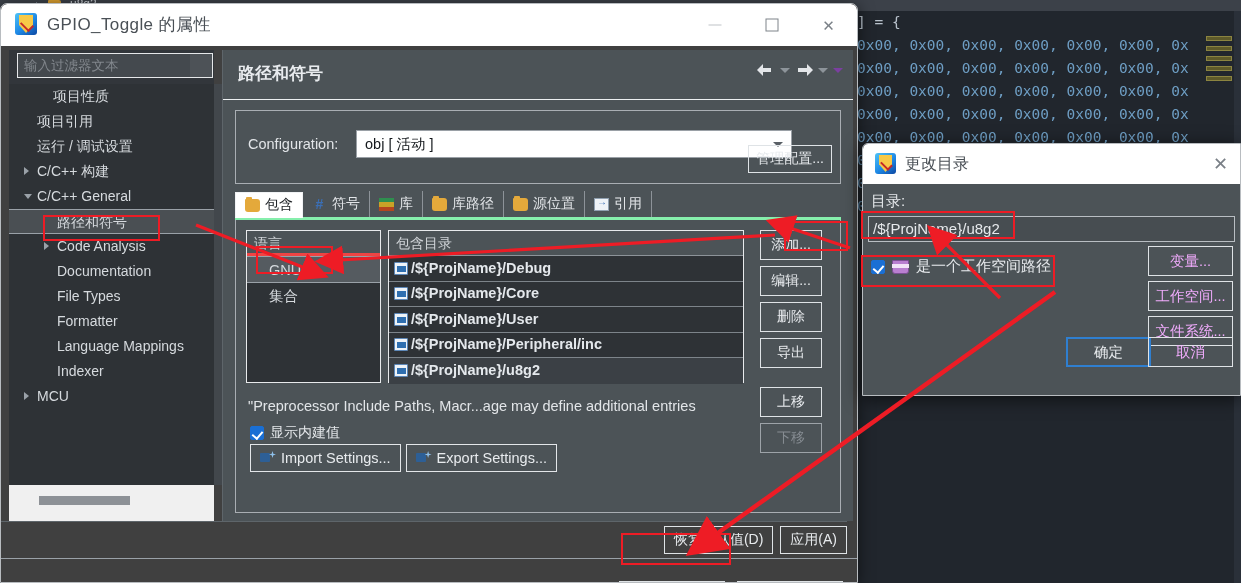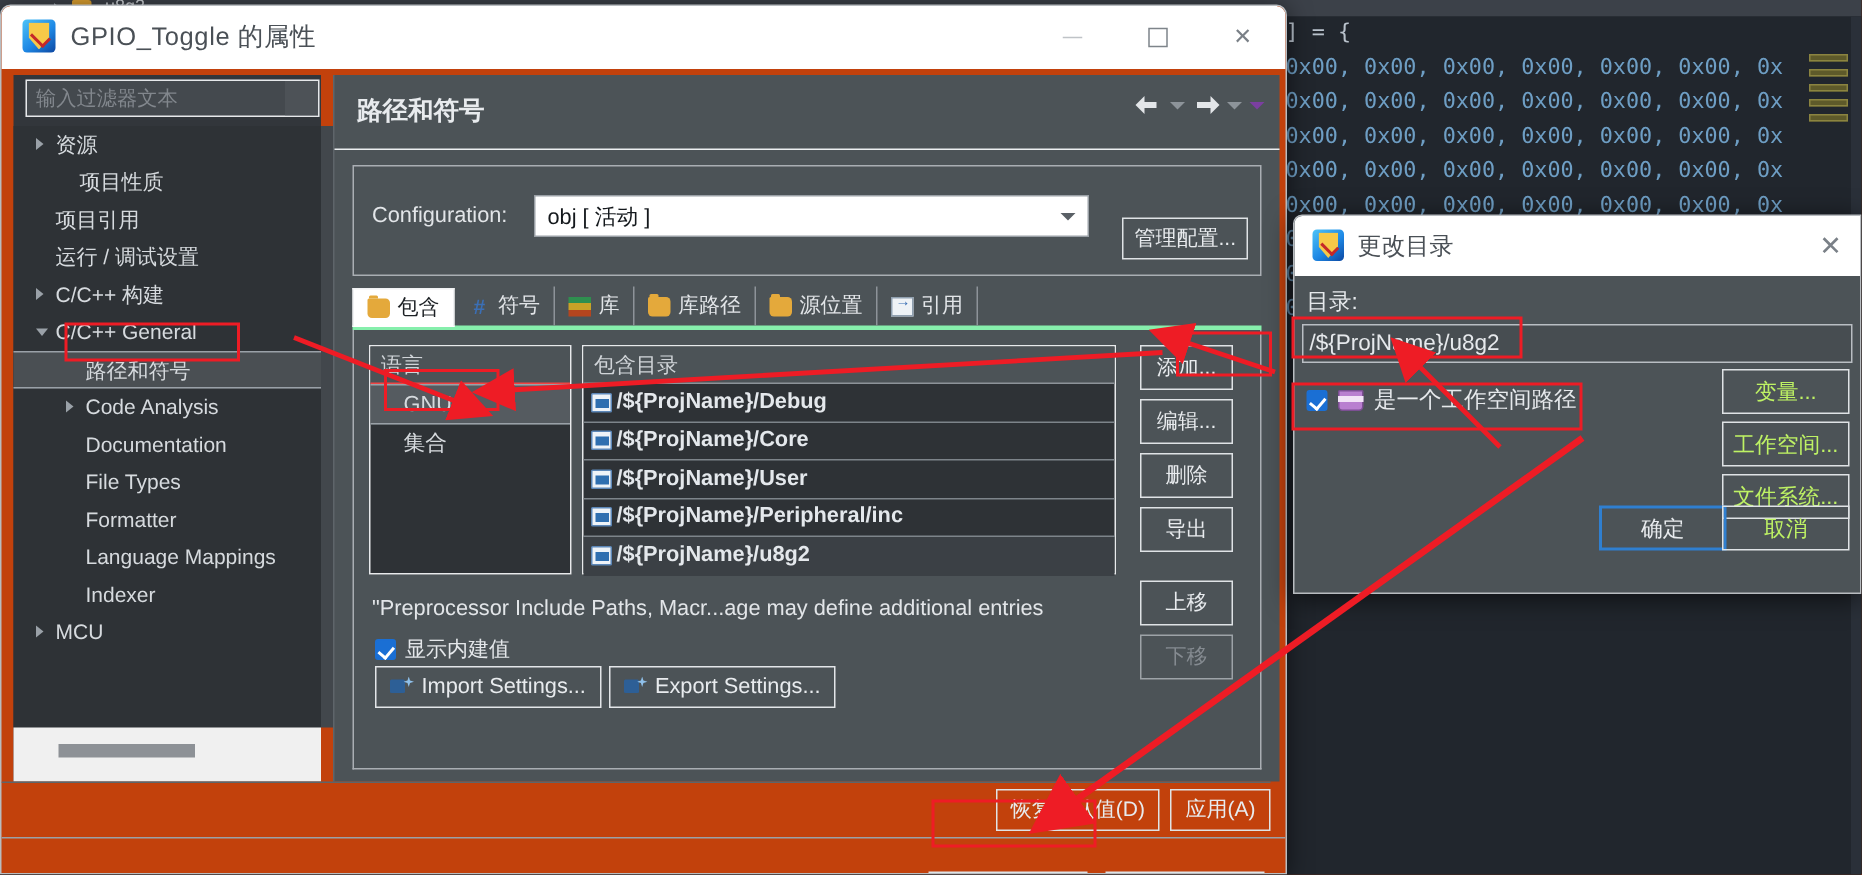--- a/index.html
+++ b/index.html
@@ -57,21 +57,21 @@
     background: #5e5a2a; border: 1px solid #8b8440;
   }
   .code-scroll {
     position: absolute; right: 0; top: 11px; width: 7px; height: 572px;
     background: #2a3039;
   }
 
   
   .props-win {
     position: absolute; left: 0; top: 3px; width: 858px; height: 580px;
-    background: #c2410c;
+    background: #404040;
     border: 1px solid #b8bcc0;
     border-radius: 7px 7px 0 0;
     box-shadow: 0 2px 16px rgba(0,0,0,.55);
     overflow: hidden;
   }
   .props-title {
     height: 42px; background: #ffffff;
     border-radius: 6px 6px 0 0;
     position: relative;
   }
@@ -180,21 +180,21 @@
     border-top: 5px solid #8d949a;
   }
   .caret.purple { border-top-color: #7b3fa0; }
 
   .cfg-box {
     position: absolute; left: 12px; top: 60px; right: 12px; height: 74px;
     border: 1px solid #a9aeb3;
   }
   .cfg-label { position: absolute; left: 12px; top: 25px; font-size: 14.5px; color: #e2e5e8; }
   .cfg-select {
-    position: absolute; left: 120px; top: 19px; width: 370px; height: 28px;
+    position: absolute; left: 120px; top: 19px; width: 436px; height: 28px;
     background: #ffffff; border: 1px solid #9aa0a6;
     font-size: 14.5px; color: #14181c; padding: 4px 8px; white-space: nowrap;
   }
   .cfg-select .dd {
     position: absolute; right: 8px; top: 11px; width: 0; height: 0;
     border-left: 5px solid transparent; border-right: 5px solid transparent;
     border-top: 5px solid #5a6066;
   }
   .cfg-manage {
     position: absolute; right: 8px; top: 34px; height: 28px; padding: 4px 7px;
@@ -235,21 +235,21 @@
   .panel {
     position: absolute; left: 12px; top: 170px; right: 12px; bottom: 8px;
     border: 1px solid #a9aeb3; border-top: none;
   }
   .lang-list {
     position: absolute; left: 10px; top: 10px; width: 135px; height: 153px;
     background: #2e3236; border: 1px solid #e8eaec;
   }
   .lang-hdr {
     height: 25px; line-height: 25px; padding-left: 7px; font-size: 14px;
-    color: #d0d4d8; background: #4c5357; border-bottom: 1px solid #ef4444;
+    color: #d0d4d8; background: #4c5357; border-bottom: 3px solid #ef4444;
   }
   .lang-row {
     height: 27px; line-height: 27px; padding-left: 22px; font-size: 14.5px; color: #d6dade;
   }
   .lang-row.sel { background: #555b60; border-top: 1px solid #9aa1a8; border-bottom: 1px solid #9aa1a8; }
 
   .dir-list {
     position: absolute; left: 152px; top: 10px; right: 96px; height: 153px;
     background: #2e3236; border: 1px solid #e8eaec;
   }
@@ -372,21 +372,21 @@
     width: 17px; height: 14px; position: relative; flex: none;
     background: #b97fd0; border-radius: 1px 1px 3px 3px; border: 1px solid #7c4f93;
   }
   .ws-icon:after {
     content: ""; position: absolute; left: -1px; top: 3px; right: -1px; height: 4px;
     background: #f2e3f7;
   }
   .dd-btns { position: absolute; right: 7px; top: 62px; width: 85px; }
   .dbtn {
     width: 85px; height: 30px; margin-bottom: 5px; border: 1px solid #dfe3e6;
-    color: #bef264; font-size: 14.5px; display: flex; align-items: center;
+    color: #f0abfc; font-size: 14.5px; display: flex; align-items: center;
     justify-content: center; white-space: nowrap;
   }
   .dd-ok {
     position: absolute; left: 203px; top: 153px; width: 85px; height: 30px;
     border: 2px solid #2f7fd0; color: #e8ebee; font-size: 14.5px;
     display: flex; align-items: center; justify-content: center;
   }
   .dd-cancel-pos { position: absolute; right: 7px; top: 153px; }
 
   
@@ -444,21 +444,20 @@
             <span class="g">✕</span>
           </div>
       </div>
     </div>
 
     <div class="props-body">
 
       <div class="nav-pane">
         <div class="filter-box">输入过滤器文本</div>
         <div class="tree" id="tree-list">
-            <div class="tree-item"><span class="tw" style="left: 15px;"></span><span style="margin-left: 28px;">资源</span></div>
             <div class="tree-item"><span style="margin-left: 44px;">项目性质</span></div>
             <div class="tree-item"><span style="margin-left: 28px;">项目引用</span></div>
             <div class="tree-item"><span style="margin-left: 28px;">运行 / 调试设置</span></div>
             <div class="tree-item"><span class="tw" style="left: 15px;"></span><span style="margin-left: 28px;">C/C++ 构建</span></div>
             <div class="tree-item"><span class="tw open" style="left: 15px;"></span><span style="margin-left: 28px;">C/C++ General</span></div>
             <div class="tree-item sel"><span style="margin-left: 48px;">路径和符号</span></div>
             <div class="tree-item"><span class="tw" style="left: 35px;"></span><span style="margin-left: 48px;">Code Analysis</span></div>
             <div class="tree-item"><span style="margin-left: 48px;">Documentation</span></div>
             <div class="tree-item"><span style="margin-left: 48px;">File Types</span></div>
             <div class="tree-item"><span style="margin-left: 48px;">Formatter</span></div>

